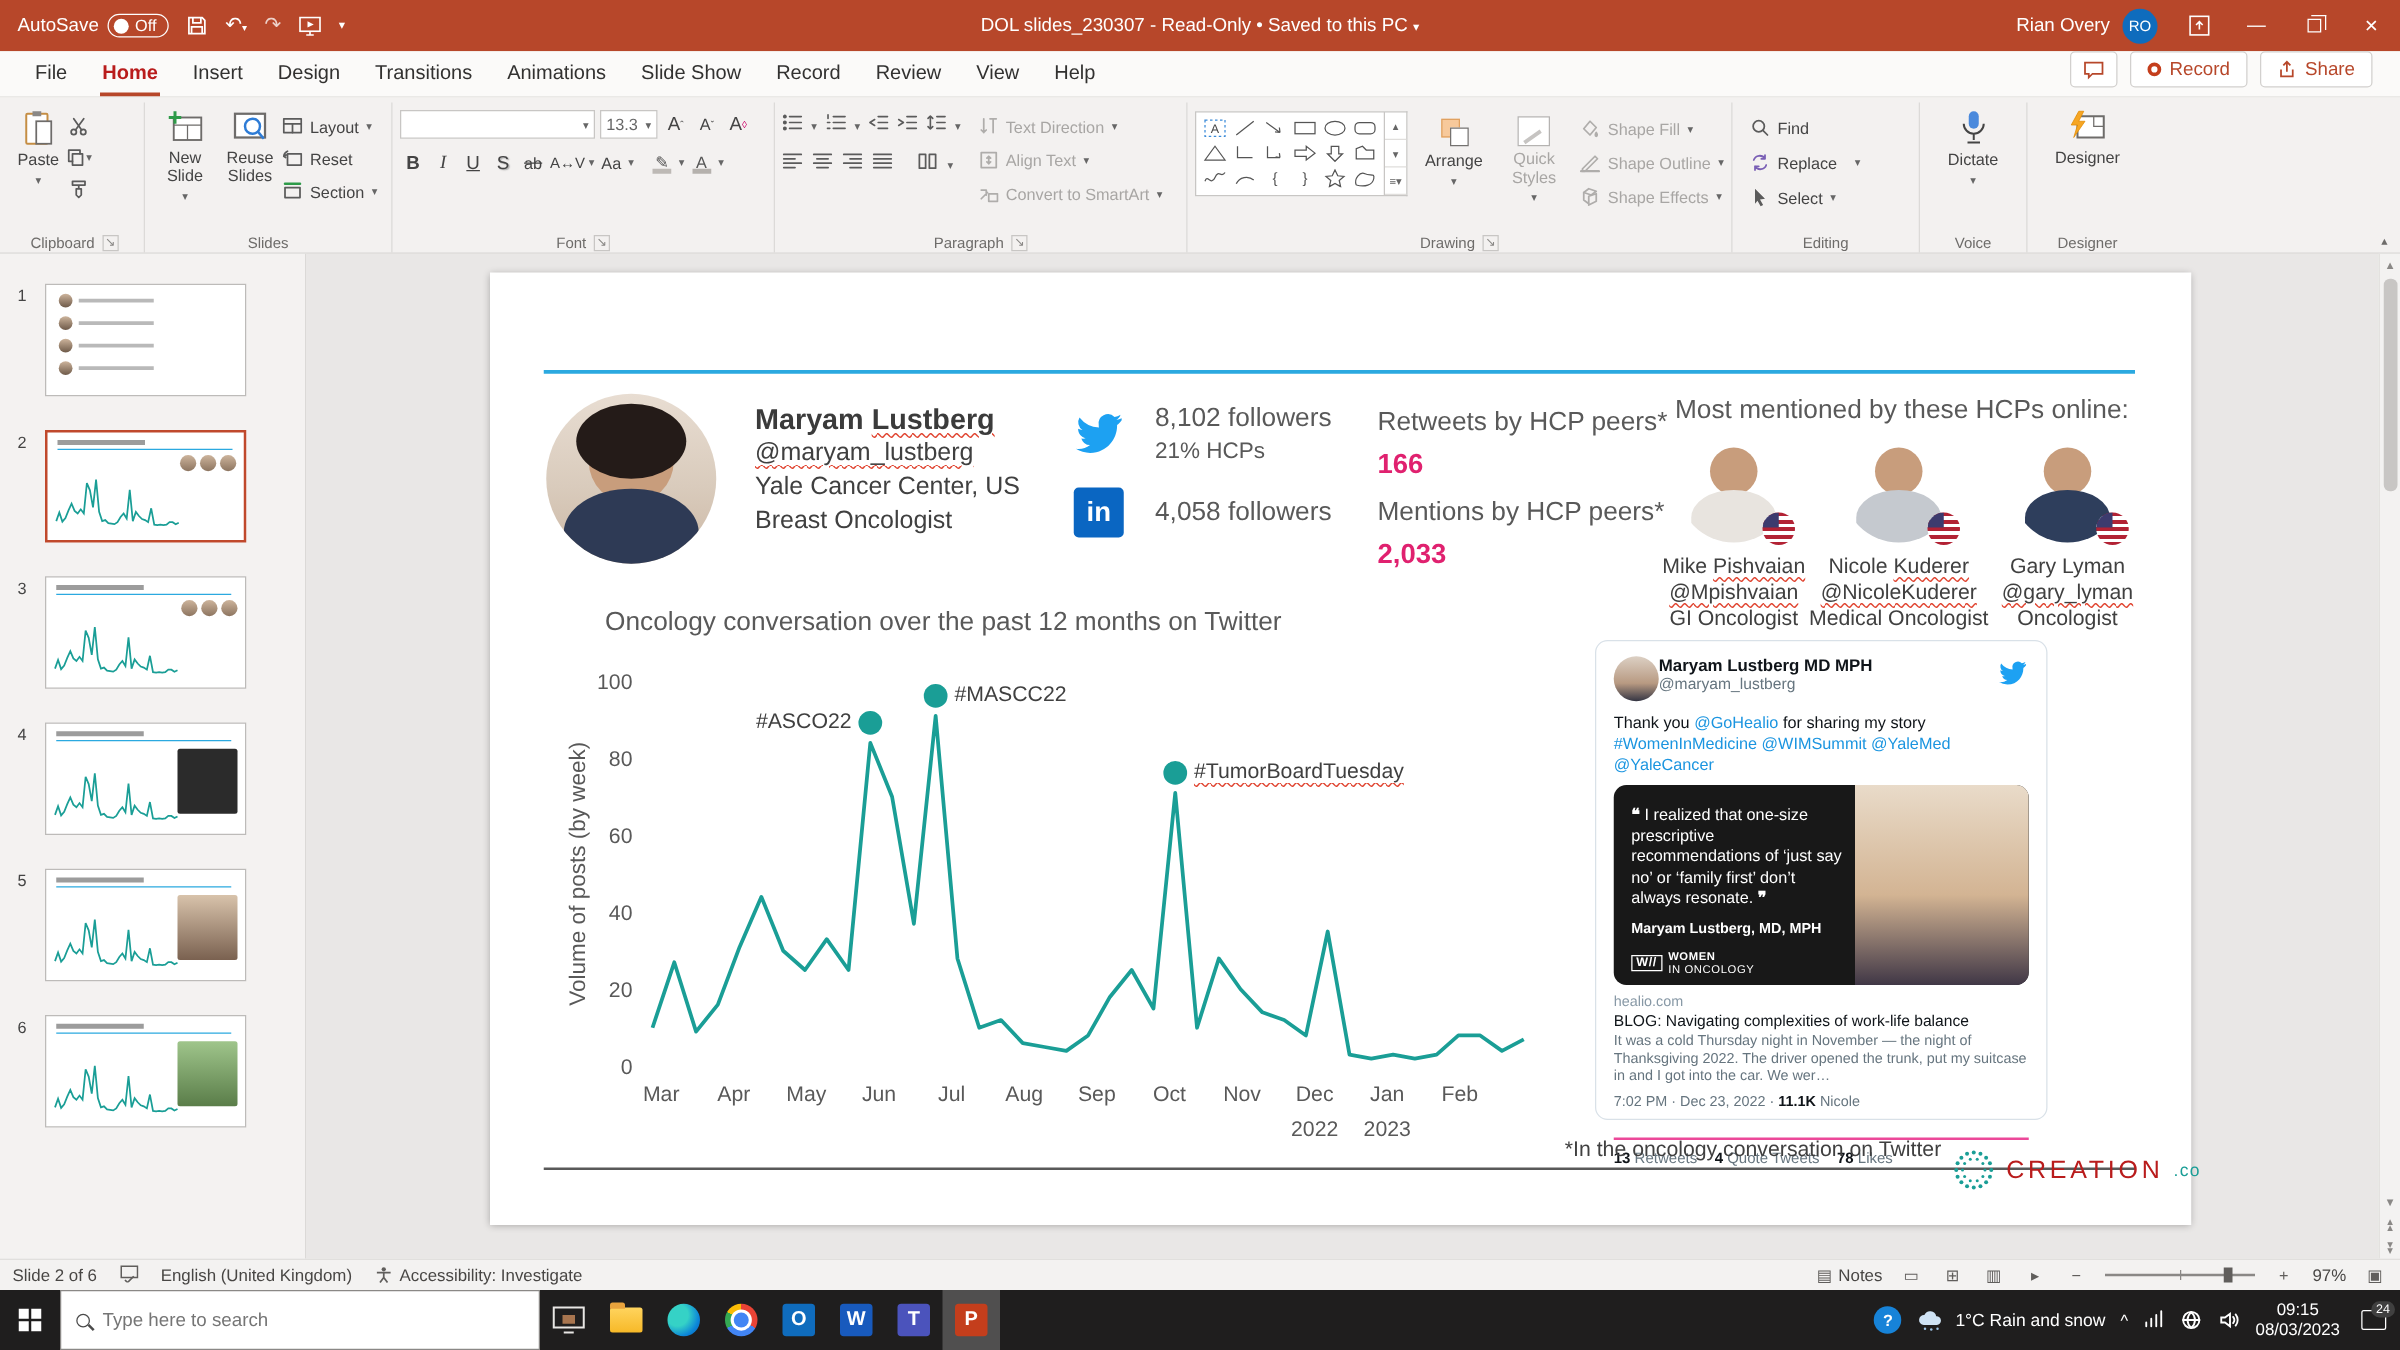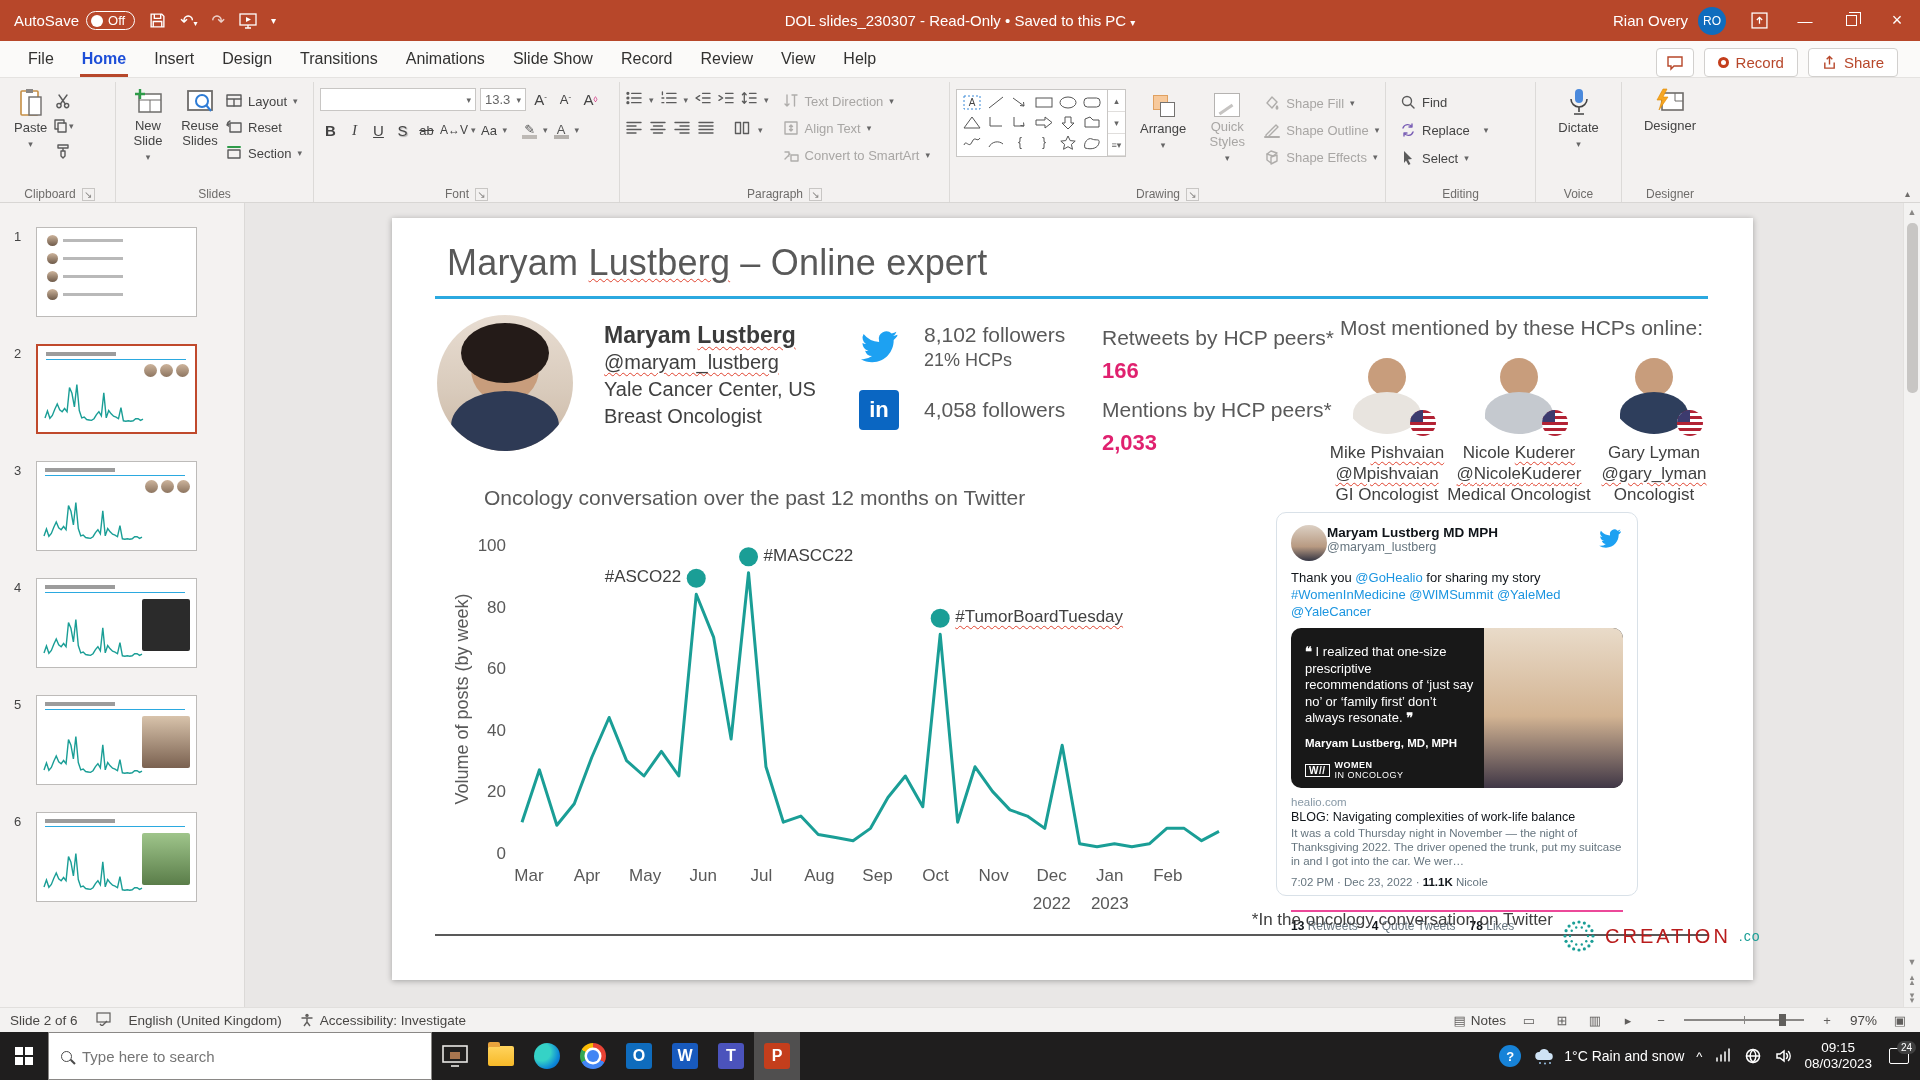--- a/index.html
+++ b/index.html
@@ -14,24 +14,24 @@
   .as-dot{width:12px;height:12px;border-radius:50%;background:#fff}
   .qico{font-size:16px;line-height:1;cursor:default}
   .tc{position:absolute;left:0;right:0;text-align:center;font-size:15px;pointer-events:none}
   .tbar-right{margin-left:auto;display:flex;align-items:center;height:100%}
   .avatar-ro{width:28px;height:28px;border-radius:50%;background:#0F6CBD;color:#fff;font-size:12px;display:flex;align-items:center;justify-content:center;margin:0 10px}
   .winbtn{width:46px;height:100%;display:flex;align-items:center;justify-content:center;font-size:15px}
   .winbtn.restore span{display:block;width:11px;height:11px;border:1px solid #fff;position:relative}
   .winbtn.restore span:after{content:"";position:absolute;left:2px;top:-4px;width:11px;height:11px;border:1px solid #fff;border-left:none;border-bottom:none}
 
   
-  .trow{position:absolute;left:0;top:41px;width:100%;height:37px;background:#FBFAF9;display:flex;align-items:flex-end;border-bottom:1px solid #E5E3E1}
+  .trow{position:absolute;left:0;top:41px;width:100%;height:37px;background:#FBFAF9;display:flex;align-items:flex-start;border-bottom:1px solid #E5E3E1}
   .tabs{display:flex;align-items:center;padding-left:14px;height:100%}
   .tab{padding:0 14px;font-size:16px;color:#323130;height:100%;display:flex;align-items:center;position:relative}
-  .tab.active{font-weight:bold;color:#1d4ed8}
+  .tab.active{font-weight:bold;color:#b91c1c}
   .tab.active:after{content:"";position:absolute;left:12px;right:12px;bottom:0;height:3px;background:#B7472A}
   .trow-right{margin-left:auto;display:flex;align-items:center;gap:10px;padding-right:22px}
   .pill{display:flex;align-items:center;gap:7px;border:1px solid #D2D0CE;background:#fff;border-radius:4px;height:29px;padding:0 13px;font-size:15px;color:#B7472A}
   .rec-dot{width:11px;height:11px;border-radius:50%;border:3px solid #C43E1C}
   .cmt-btn{width:38px;height:29px;border:1px solid #D2D0CE;background:#fff;border-radius:4px;display:flex;align-items:center;justify-content:center}
 
   
   .ribbon{position:absolute;left:0;top:78px;width:100%;height:125px;background:#F3F1F0;border-bottom:1px solid #D8D6D4;display:flex;padding:4px 4px 0 4px}
   .grp{position:relative;height:100%;border-right:1px solid #DCDAD8;padding:2px 6px 18px 6px;flex:none}
   .glabel{position:absolute;bottom:1px;left:0;right:0;text-align:center;font-size:12px;color:#6E6C6A;display:flex;justify-content:center;align-items:center;gap:6px}
@@ -763,21 +763,20 @@
             <span class="t-spark"><svg width="100" height="46">
                 <polyline points="1,39.9 3.45,32.93 5.9,40.31 8.35,37.44 10.8,31.29 13.25,25.96 15.7,31.7 18.15,33.75 20.6,30.47 23.05,33.75 25.5,9.560000000000002 27.95,15.3 30.4,28.83 32.85,6.689999999999998 35.3,32.519999999999996 37.75,39.9 40.2,39.08 42.65,41.54 45.1,41.95 47.55,42.36 50,40.72 52.45,36.62 54.9,33.75 57.35,37.85 59.8,14.89 62.25,39.9 64.7,32.519999999999996 67.15,35.8 69.6,38.26 72.05,39.08 74.5,40.72 76.95,29.65 79.4,42.77 81.85,43.18 84.3,42.77 86.75,43.18 89.2,42.77 91.65,40.72 94.1,40.72 96.55,42.36 99,41.13" fill="none" stroke="#1A9E96" stroke-width="1.4"></polyline>
               </svg></span>
             <span class="t-rect" style="background: linear-gradient(rgb(159, 197, 139), rgb(90, 125, 73));"></span>
           </div>
         </div>
       </div>
 
     <div class="canvas">
       <div class="slide">
-        <div class="s-title"><span>Maryam </span><span class="sq">Lustberg</span><span> – Online expert</span></div>
         <div class="s-rule"></div>
 
         <div class="pphoto">
             <span class="hair"></span>
           </div>
         <div class="ptxt">
           <div class="nm"><span>Maryam </span><span class="sq">Lustberg</span></div>
           <div class="sq">@maryam_lustberg</div>
           <div>Yale Cancer Center, US</div>
           <div>Breast Oncologist</div>

